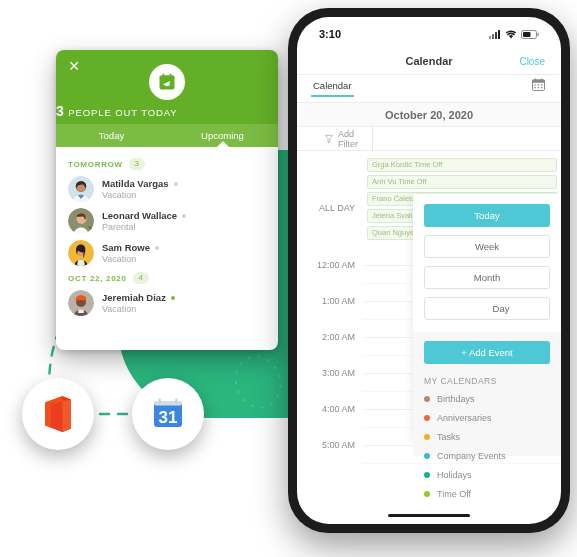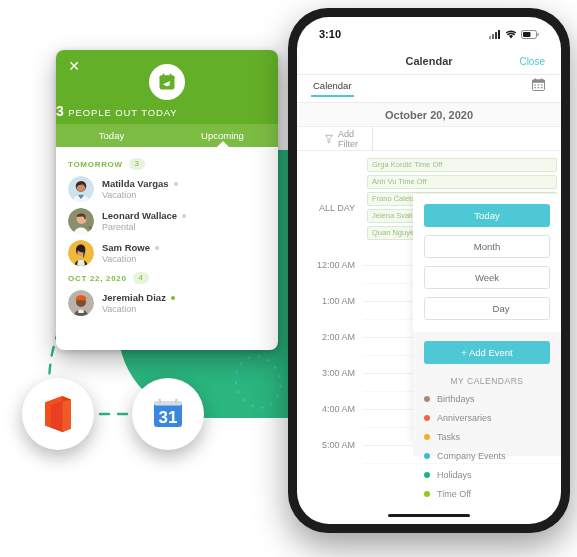--- a/index.html
+++ b/index.html
@@ -211,21 +211,21 @@
     z-index: 3;
   }
   .panel-top { padding: 10px 11px 12px 11px; background:#fff; }
   .pbtn {
     height: 23px; border-radius: 3px; margin-bottom: 8px;
     display: flex; align-items: center; justify-content: center;
     font-size: 9.5px; cursor: pointer;
   }
   .pbtn.primary { background: #4ec8d4; color: #ffffff; }
   .pbtn.ghost { background: #ffffff; border: 1px solid #e0e0e0; color: #6b6b6b; }
-  .panel-mid { background: #f7f7f7; padding: 9px 11px 9px 11px; height: calc(100% - 125px); text-align: center; }
+  .panel-mid { background: #f7f7f7; padding: 9px 11px 9px 11px; height: calc(100% - 125px); }
   .addev {
     height: 23px; border-radius: 3px; background: #4ec8d4; color:#fff;
     display:flex; align-items:center; justify-content:center;
     font-size: 9.5px; cursor:pointer; margin-bottom: 12px;
   }
   .mycal-t { font-size: 8.5px; letter-spacing: .5px; color: #9a9a9a; margin-bottom: 8px; }
   .calitem { display:flex; align-items:center; gap: 7px; margin-bottom: 9px; cursor:pointer; }
   .calitem .cd { width: 6px; height: 6px; border-radius: 50%; flex:0 0 6px; }
   .calitem .cn { font-size: 9px; color: #8d8d8d; }
 
@@ -479,22 +479,22 @@
           <div class="hourrow">
             <div class="ln"></div>
               <div class="hln"></div>
             <div class="hl">5:00 AM</div>
           </div>
         </div>
 
         <div class="panel">
           <div class="panel-top">
             <div class="pbtn primary">Today</div>
+            <div class="pbtn ghost">Week</div>
             <div class="pbtn ghost">Month</div>
-            <div class="pbtn ghost">Week</div>
             <div class="pbtn ghost" style="margin-bottom:0;padding-left:28px;">Day</div>
           </div>
           <div class="panel-mid">
             <div class="addev">+ Add Event</div>
             <div class="mycal-t">MY CALENDARS</div>
 
             <div class="calitem">
               <span class="cd" style="background:#b08a76"></span>
               <span class="cn">Birthdays</span>
             </div>

